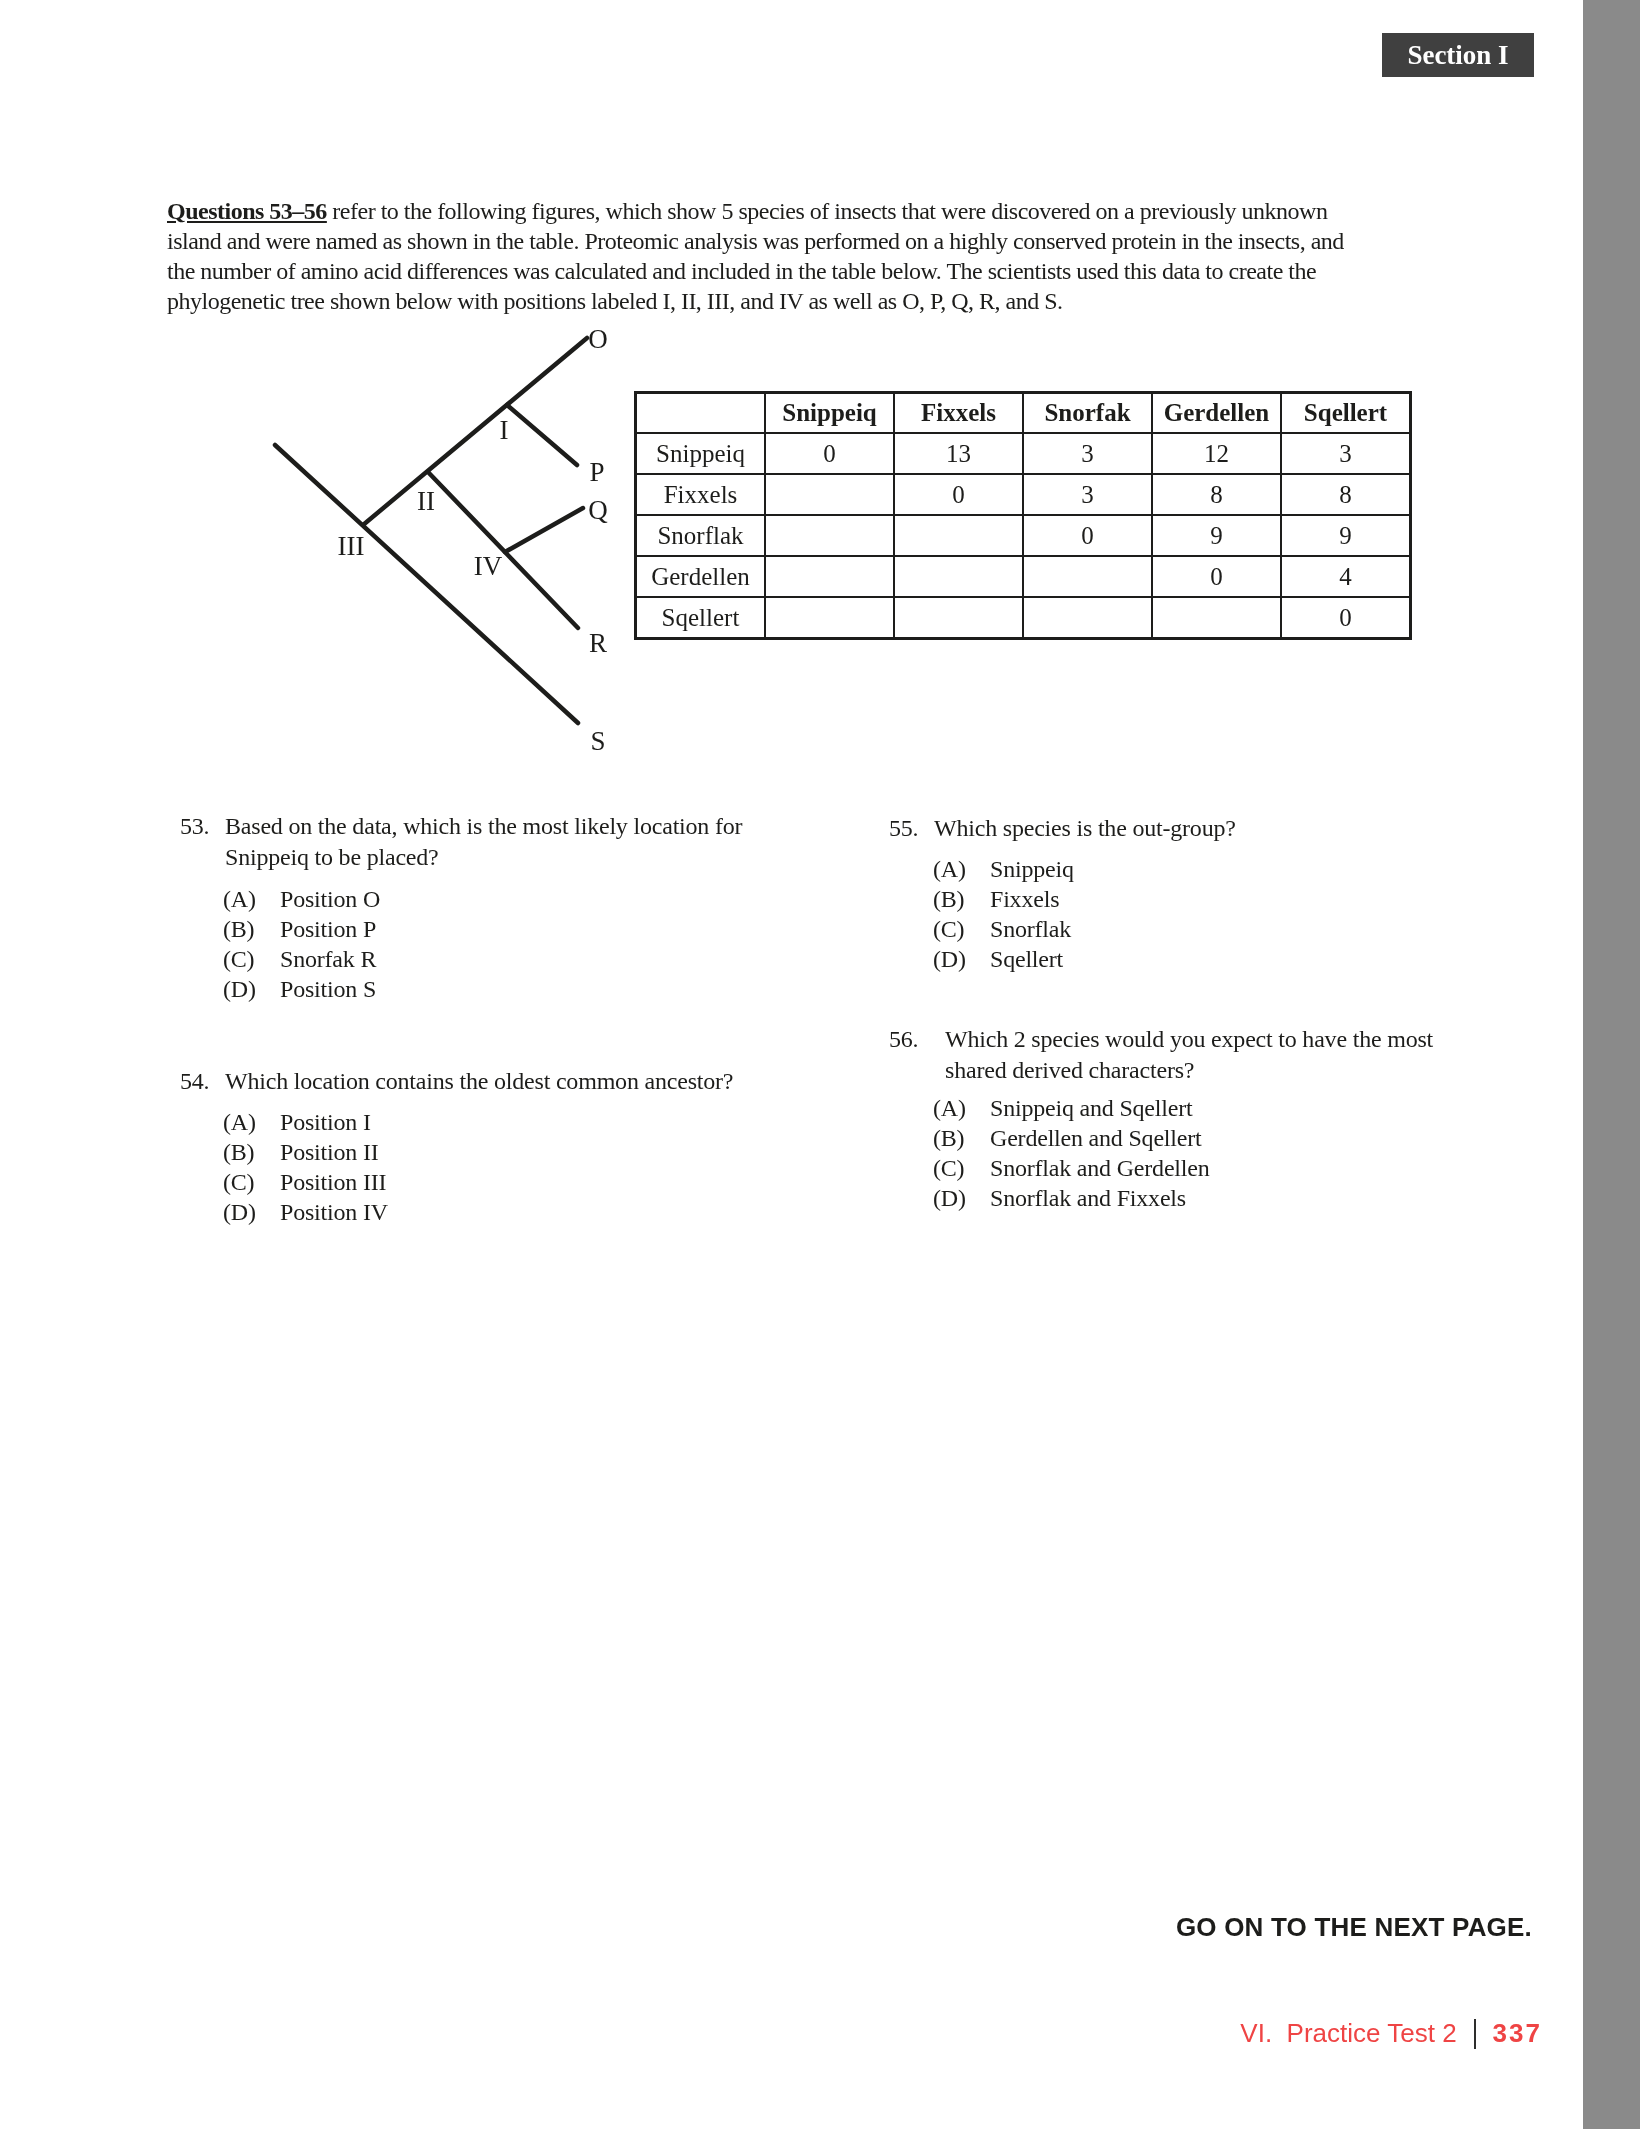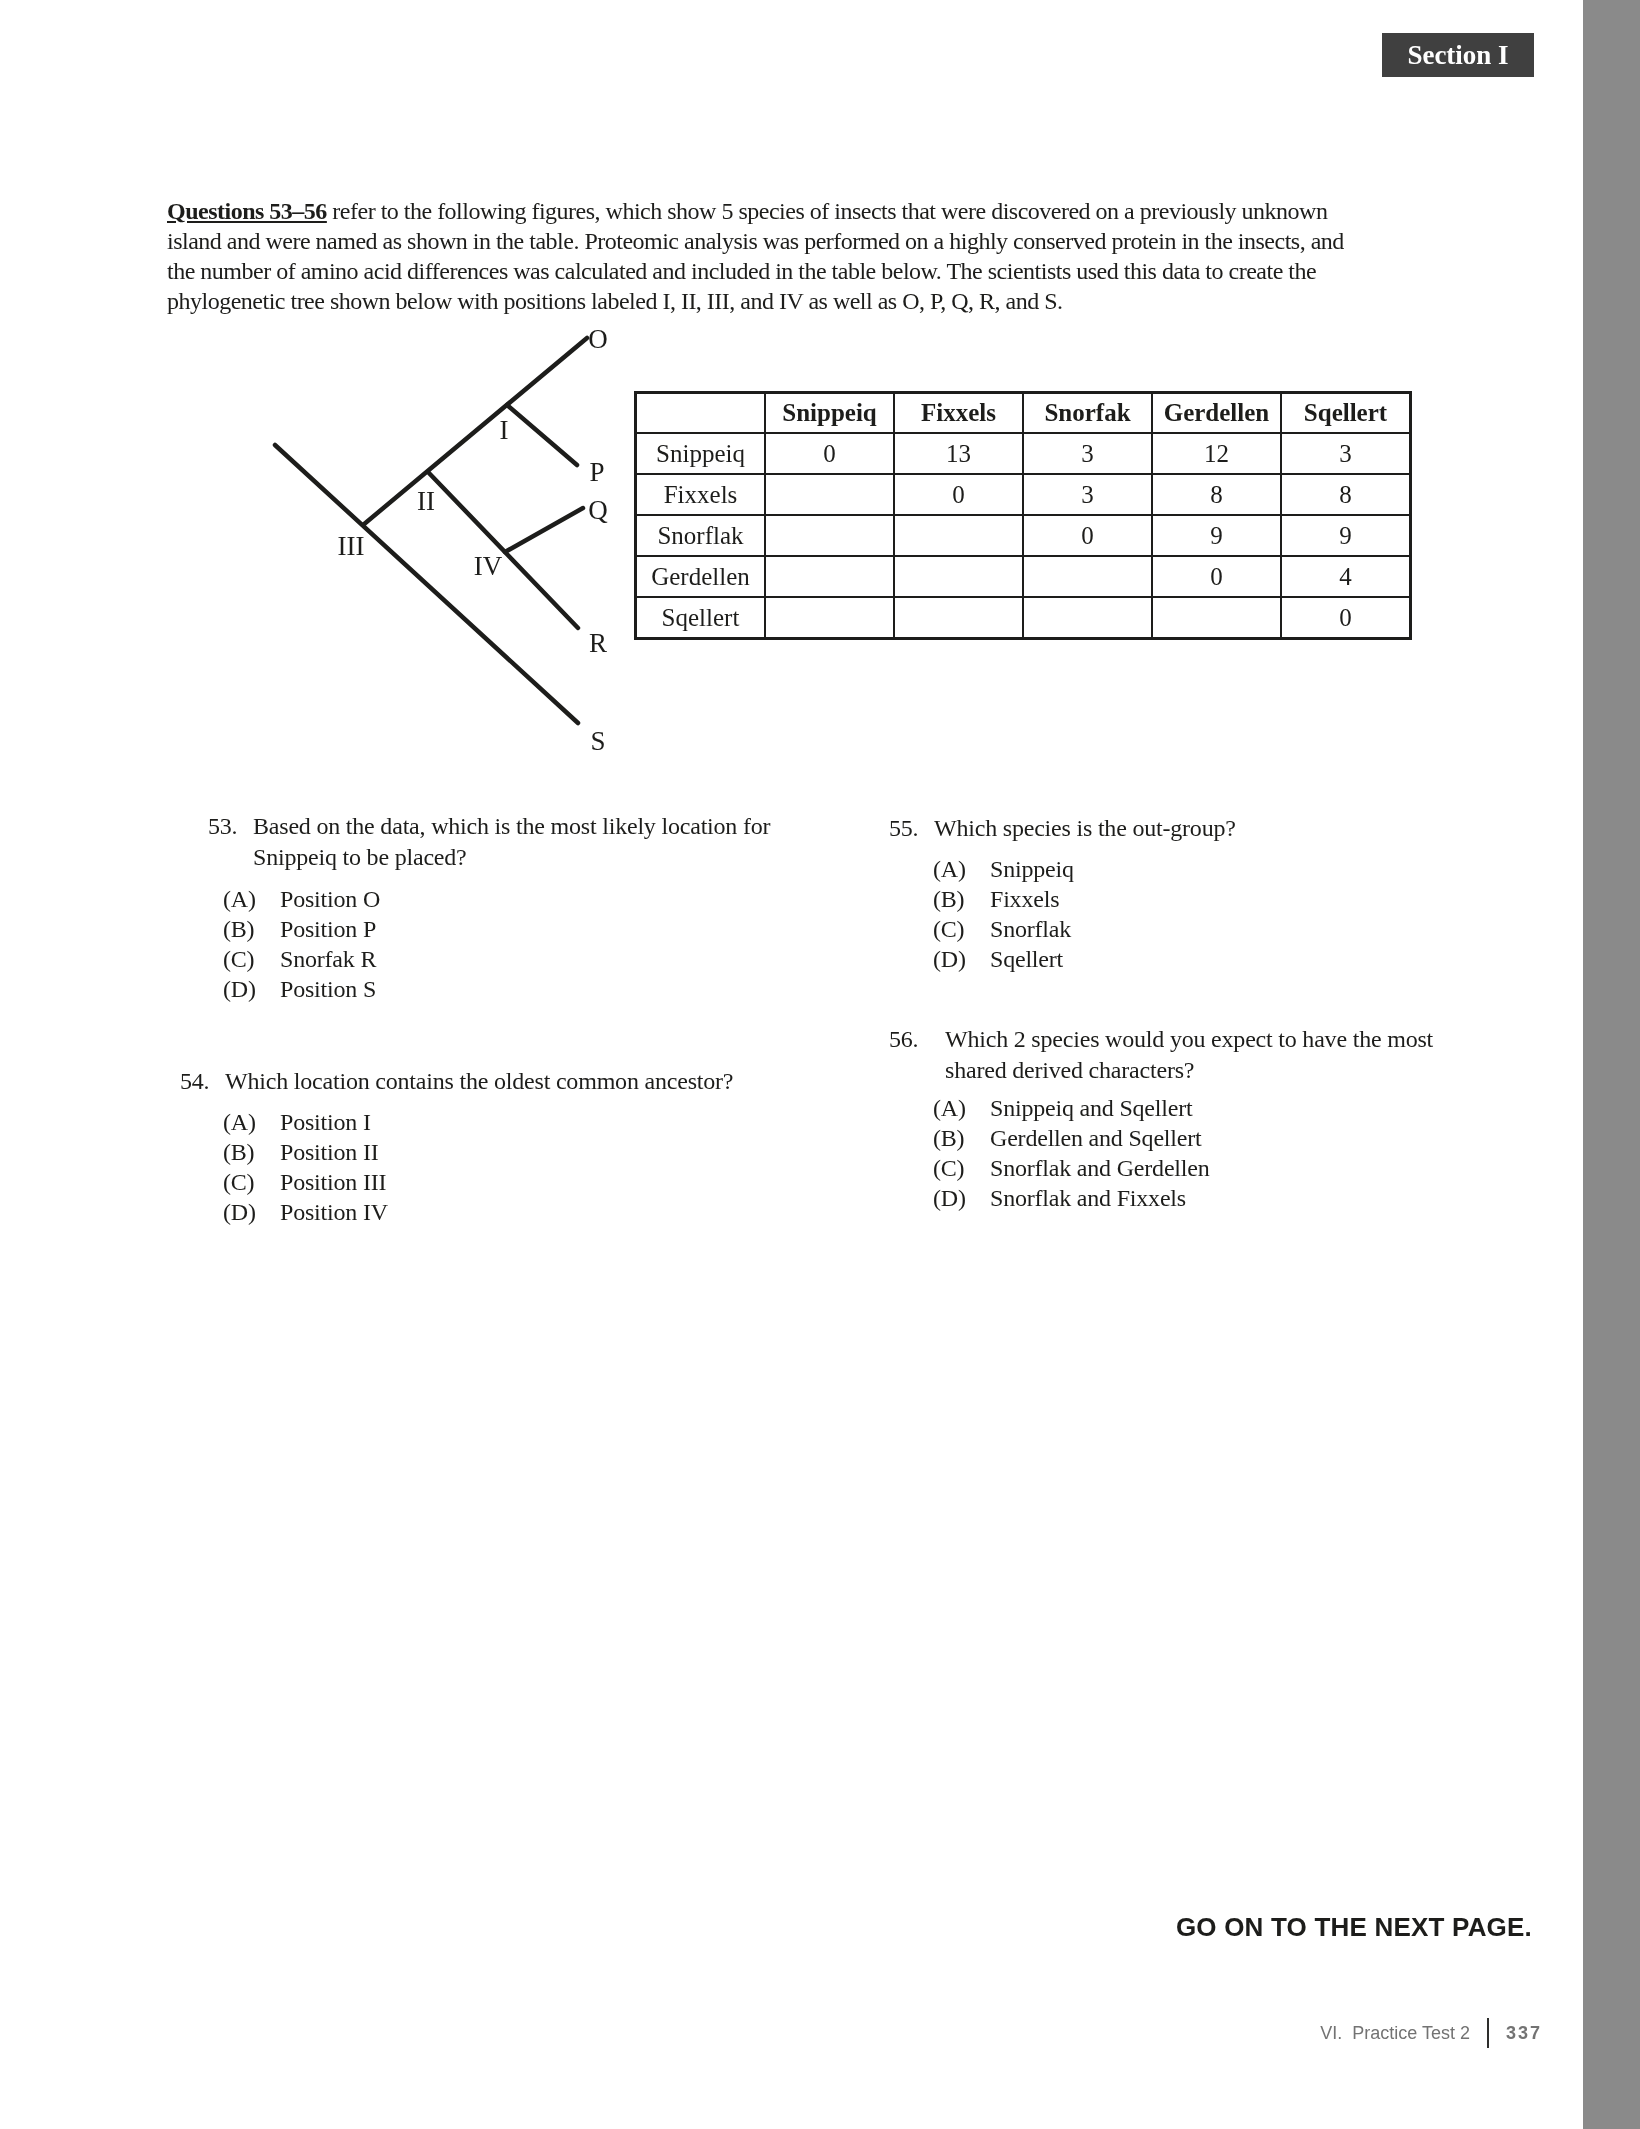--- a/index.html
+++ b/index.html
@@ -28,36 +28,36 @@
     font-family:"Liberation Serif", serif;
   }
   .matrix th{font-weight:bold;height:38px;font-size:25px;}
   .matrix td{height:39px;}
   .matrix{border:3px solid #1d1d1b;}
   .q{position:absolute;display:flex;font-size:24px;line-height:31px;letter-spacing:-0.2px;}
   .q .num{width:45px;flex:0 0 45px;}
   .opts{position:absolute;font-size:24px;line-height:30px;letter-spacing:-0.2px;}
   .opt{display:flex;}
   .opt .letter{width:57px;flex:0 0 57px;}
-  #q53{left:180px;top:811px;margin-left:28px;}
+  #q53{left:180px;top:811px;}
   #q53-opts{left:223px;top:884px;}
   #q54{left:180px;top:1066px;justify-content:center;}
   #q54-opts{left:223px;top:1107px;}
   #q55{left:889px;top:813px;}
   #q55-opts{left:933px;top:854px;}
   #q56{left:889px;top:1024px;gap:11px;}
   #q56-opts{left:933px;top:1093px;}
   .go-on{
     position:absolute;top:1912px;right:108px;
     font-family:"Liberation Sans", sans-serif;font-weight:bold;font-size:26px;
     letter-spacing:0.2px;color:#1d1d1b;
   }
   .footer{
     position:absolute;top:2018px;right:98px;display:flex;align-items:center;
-    font-family:"Liberation Sans", sans-serif;font-size:18px;color:#737373;
+    font-family:"Liberation Sans", sans-serif;font-size:26px;color:#ef4444;
   }
   .footer .label{white-space:pre;}
   .footer .divider{width:2px;height:30px;background:#2e2e2c;margin:0 17px;}
   .footer .pagenum{font-weight:bold;letter-spacing:2px;}
 </style>
 </head>
 <body>
 
 <div class="gray-bar"></div>
 

